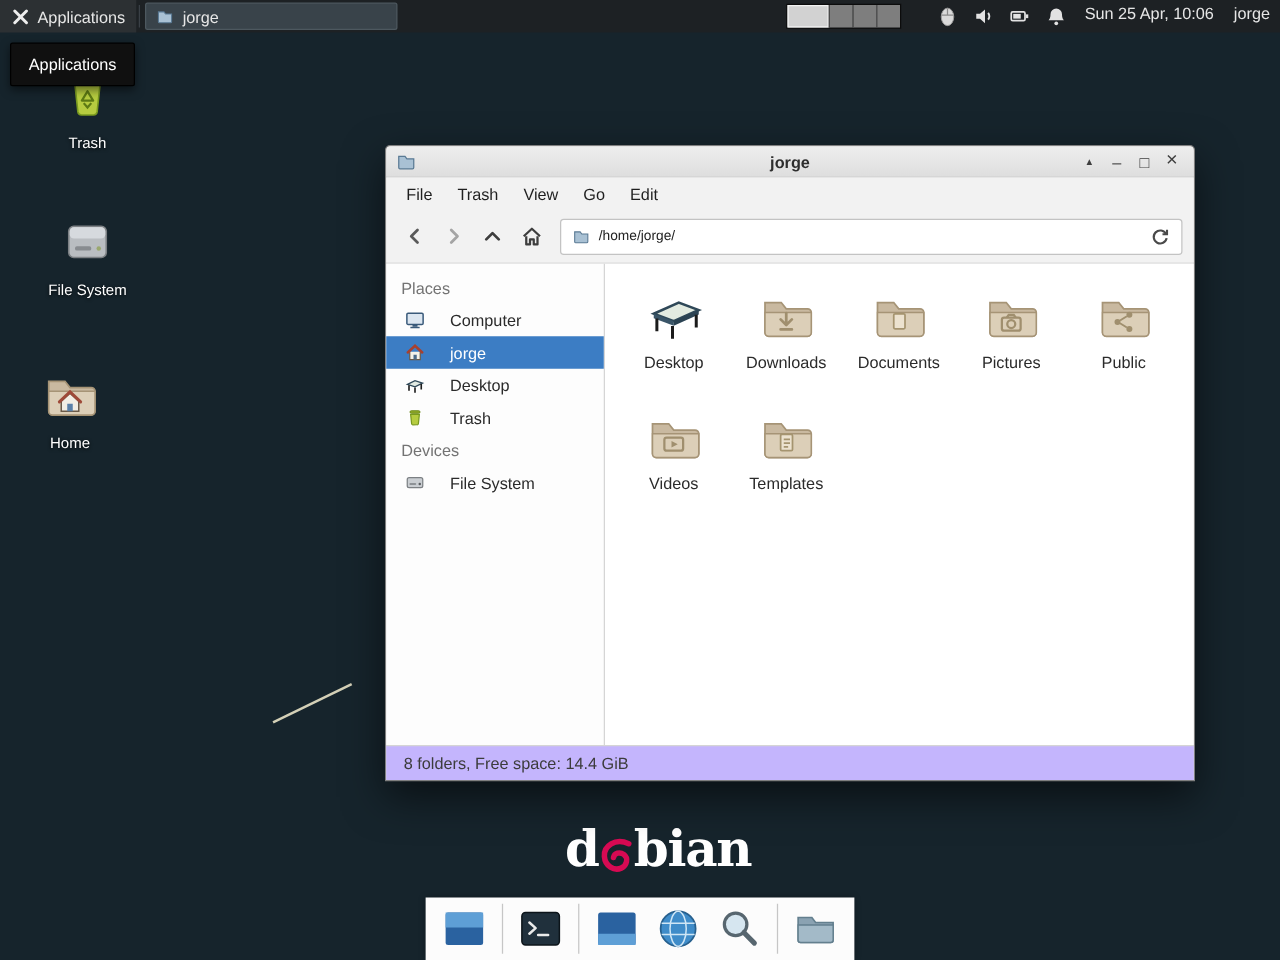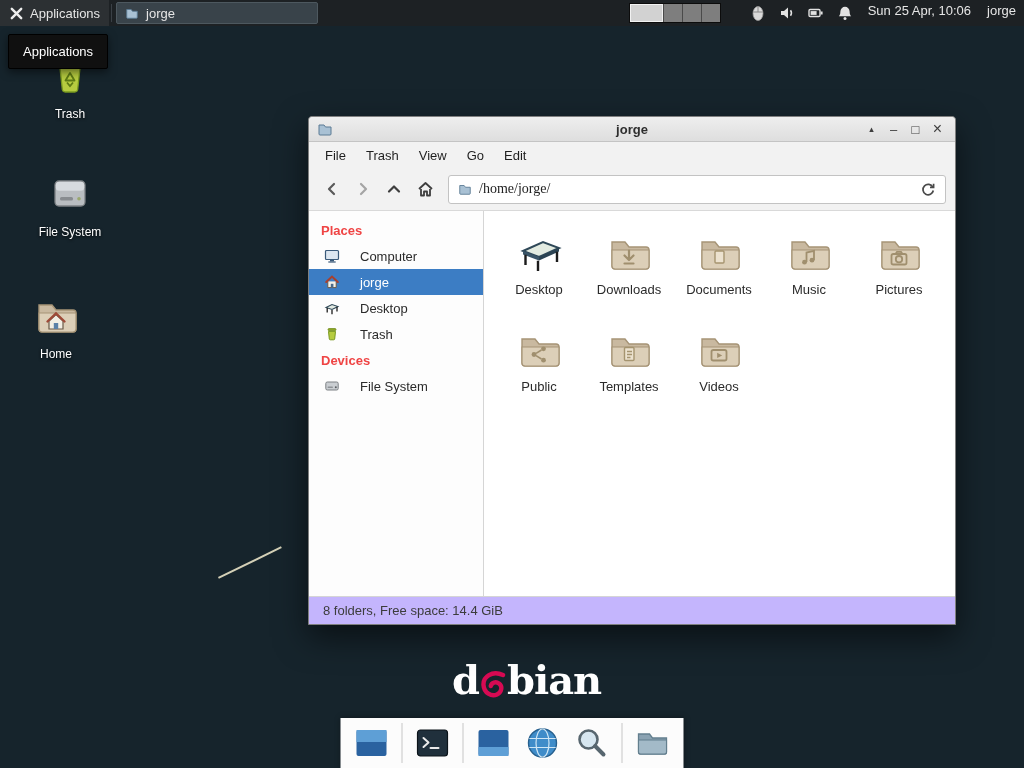--- a/index.html
+++ b/index.html
@@ -66,25 +66,25 @@
   .win-btn.shade { font-size:9px; }
   .win-btn.close { font-size:16px; }
 
   .menubar { height:26px; display:flex; padding-left:6px; background:#f2f2f2; }
   .menu-item { padding:0 10px; font-size:13px; color:#1f1f1f; height:100%; display:flex; align-items:center; }
 
   .toolbar { height:42px; display:flex; align-items:center; gap:3px; padding:0 9px; background:#f2f2f2; }
   .nav-btn { width:28px; height:28px; display:flex; align-items:center; justify-content:center; border-radius:3px; }
   .pathbar { flex:1; height:29px; background:#fff; border:1px solid #c3c3c3; border-radius:3px;
              display:flex; align-items:center; gap:7px; padding:0 9px; margin-left:6px; }
-  .pathbar .path-text { font-size:14px; color:#222; flex:1;font-family:Liberation Serif, serif; }
+  .pathbar .path-text { font-size:11px; color:#222; flex:1; }
 
   .content { flex:1; display:flex; border-top:1px solid #d9d9d9; min-height:0; }
   .sidebar { width:175px; background:#fdfdfd; border-right:1px solid #d5d5d5; padding-top:6px; font-size:13px; }
-  .side-header { font-weight:bold; color:#ef4444; padding:6px 12px 5px 12px; }
+  .side-header { font-weight:normal; color:#737373; padding:6px 12px 5px 12px; }
   .side-item { height:26px; display:flex; align-items:center; gap:20px; padding-left:15px; color:#2b2b2b; }
   .side-item.selected { background:#3c7dc4; color:#fff; }
 
   .files { flex:1; background:#fff; padding:14px 10px; display:grid;
            grid-template-columns:repeat(5,90px); grid-auto-rows:97px; align-content:start; }
   .file-item { display:flex; flex-direction:column; align-items:center; gap:5px; padding-top:4px; }
   .file-item .flabel { font-size:13px; color:#2b2b2b; text-align:center; }
   .ficon { position:relative; width:48px; height:48px; }
   .ficon .emblem { position:absolute; left:12px; top:17px; }
 
@@ -338,33 +338,20 @@
             <svg width="48" height="48">
                 <use href="#sym-folder"></use>
               </svg>
             <svg class="emblem" width="24" height="24" viewBox="0 0 24 24">
               <rect x="8" y="5" width="9" height="12" rx="1" fill="#ece2cf" stroke="#a5946f" stroke-width="1.4"></rect>
             </svg>
           </span>
           <span class="flabel">Documents</span>
         </div>
 
-        <div class="file-item">
-          <span class="ficon">
-            <svg width="48" height="48">
-                <use href="#sym-folder"></use>
-              </svg>
-            <svg class="emblem" width="24" height="24" viewBox="0 0 24 24">
-              <path d="M9.5 16 V6.5 L17 4.8 V14" fill="none" stroke="#a08f6e" stroke-width="1.8"></path>
-              <circle cx="7.5" cy="16.2" r="2.4" fill="#a08f6e"></circle>
-              <circle cx="15" cy="14.2" r="2.4" fill="#a08f6e"></circle>
-            </svg>
-          </span>
-          <span class="flabel">Music</span>
-        </div>
 
         <div class="file-item">
           <span class="ficon">
             <svg width="48" height="48">
                 <use href="#sym-folder"></use>
               </svg>
             <svg class="emblem" width="24" height="24" viewBox="0 0 24 24">
               <rect x="4.5" y="8" width="15" height="10.5" rx="1.8" fill="none" stroke="#a08f6e" stroke-width="1.8"></rect>
               <circle cx="12" cy="13.2" r="3.2" fill="none" stroke="#a08f6e" stroke-width="1.8"></circle>
               <path d="M8.5 8 L10 5.8 h4 L15.5 8" fill="none" stroke="#a08f6e" stroke-width="1.8"></path>
@@ -387,38 +374,38 @@
           </span>
           <span class="flabel">Public</span>
         </div>
 
         <div class="file-item">
           <span class="ficon">
             <svg width="48" height="48">
                 <use href="#sym-folder"></use>
               </svg>
             <svg class="emblem" width="24" height="24" viewBox="0 0 24 24">
+              <rect x="4.5" y="7" width="15" height="10.5" rx="1.8" fill="none" stroke="#a08f6e" stroke-width="1.8"></rect>
+              <path d="M10.2 9.8 l5 2.6 -5 2.6 z" fill="#a08f6e"></path>
+            </svg>
+          </span>
+          <span class="flabel">Videos</span>
+        </div>
+
+        <div class="file-item">
+          <span class="ficon">
+            <svg width="48" height="48">
+                <use href="#sym-folder"></use>
+              </svg>
+            <svg class="emblem" width="24" height="24" viewBox="0 0 24 24">
               <rect x="7.5" y="4.5" width="9.5" height="13" rx="1" fill="#ece2cf" stroke="#a5946f" stroke-width="1.4"></rect>
               <path d="M10 8.5 h5 M10 11.5 h5 M10 14.5 h3.5" stroke="#a5946f" stroke-width="1.3"></path>
             </svg>
           </span>
           <span class="flabel">Templates</span>
-        </div>
-
-        <div class="file-item">
-          <span class="ficon">
-            <svg width="48" height="48">
-                <use href="#sym-folder"></use>
-              </svg>
-            <svg class="emblem" width="24" height="24" viewBox="0 0 24 24">
-              <rect x="4.5" y="7" width="15" height="10.5" rx="1.8" fill="none" stroke="#a08f6e" stroke-width="1.8"></rect>
-              <path d="M10.2 9.8 l5 2.6 -5 2.6 z" fill="#a08f6e"></path>
-            </svg>
-          </span>
-          <span class="flabel">Videos</span>
         </div>
 
       </div>
     </div>
 
     <div class="statusbar">
       <span>8 folders, Free space: 14.4 GiB</span>
     </div>
   </div>
 

